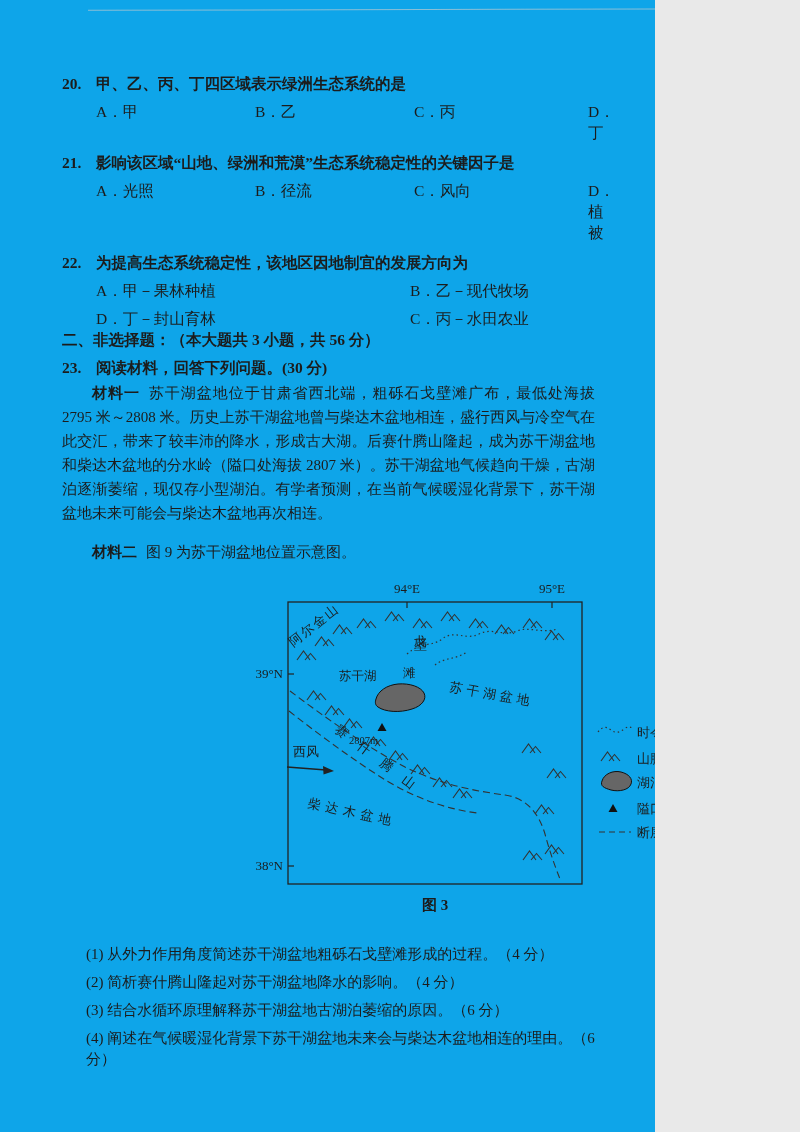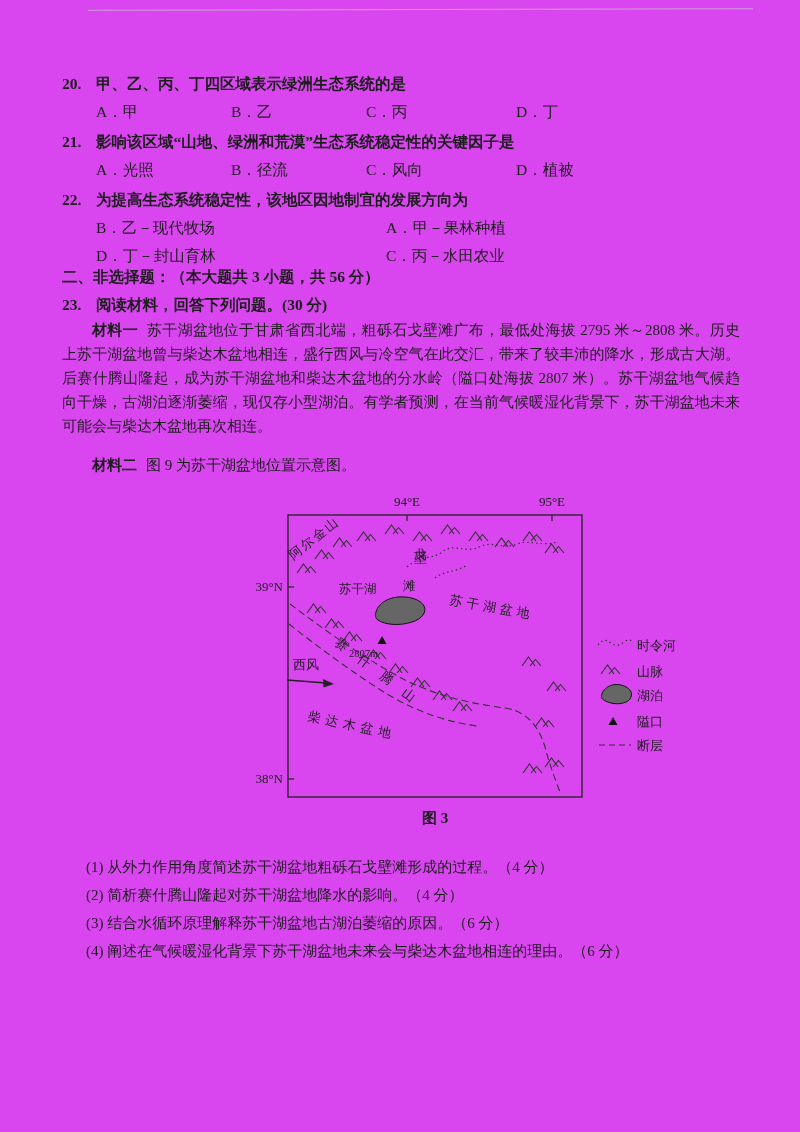--- a/index.html
+++ b/index.html
@@ -1,25 +1,25 @@
 <!DOCTYPE html>
 <html><head>
 <meta charset="utf-8">
 <style>
   html,body{margin:0;padding:0;background:#e9e9e9;}
   .page{
-    width:800px;height:1132px;background:#d946ef;position:relative;
+    width:655px;height:1132px;background:#0ea5e9;position:relative;
     font-family:"Liberation Serif","DejaVu Serif",serif;color:#1c1c1c;
     box-sizing:border-box;padding:64px 60px 0 62px;overflow:hidden;
   }
   .scan-line{position:absolute;top:9px;left:88px;width:665px;border-top:1px solid #cccccc;opacity:.65;transform:rotate(-.15deg);}
   .q-stem{display:flex;font-weight:700;font-size:15.5px;line-height:21px;}
   .q-num{width:34px;flex:0 0 34px;}
   .q-stem .q-text{flex:1;}
-  .opts{display:grid;padding-left:34px;margin-top:7px;font-size:15.5px;line-height:21px;}
+  .opts{display:grid;padding-left:34px;margin-top:7px;font-size:15.5px;line-height:21px;gap:24px;}
   .opts-4{grid-template-columns:135px 135px 150px 1fr;}
   .opts-2{grid-template-columns:290px 1fr;row-gap:7px;}
   .q-block{margin-top:9px;}
   .q-block:first-child{margin-top:0;}
   .section-header{font-weight:700;font-size:15.5px;line-height:21px;}
   .q23-lead{margin-top:7px;}
   .material{margin-top:3px;font-size:15px;line-height:24px;text-align:justify;text-indent:2em;}
   .mat-label{font-weight:700;padding-right:.6em;}
   .figure{position:relative;margin-left:165px;margin-top:12px;width:470px;}
   .map-svg{display:block;}
@@ -62,22 +62,22 @@
       <span>D．植被</span>
     </div>
   </div>
 
   <div class="q-block">
     <div class="q-stem">
       <span class="q-num">22.</span>
       <span class="q-text">为提高生态系统稳定性，该地区因地制宜的发展方向为</span>
     </div>
     <div class="opts opts-2">
+      <span>A．甲－果林种植</span>
       <span>B．乙－现代牧场</span>
-      <span>A．甲－果林种植</span>
       <span>D．丁－封山育林</span>
       <span>C．丙－水田农业</span>
     </div>
   </div>
 
   <div class="section-header">二、非选择题：（本大题共 3 小题，共 56 分）</div>
 
   <div class="q-stem q23-lead">
     <span class="q-num">23.</span>
     <span class="q-text">阅读材料，回答下列问题。(30 分)</span>

